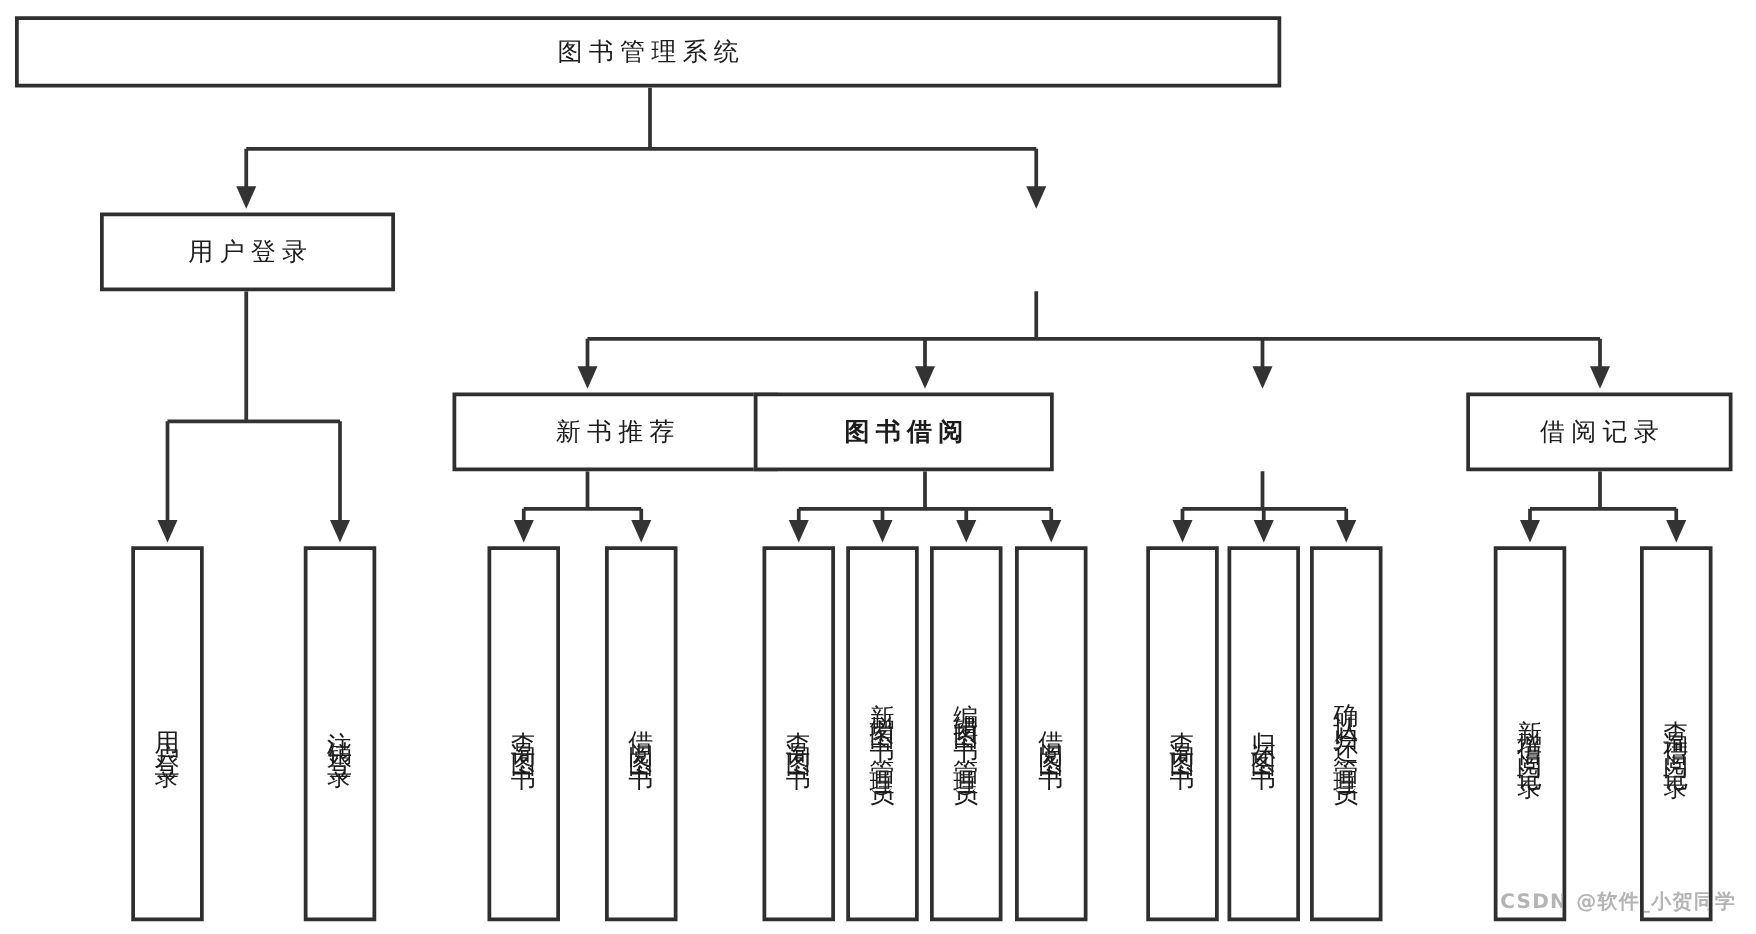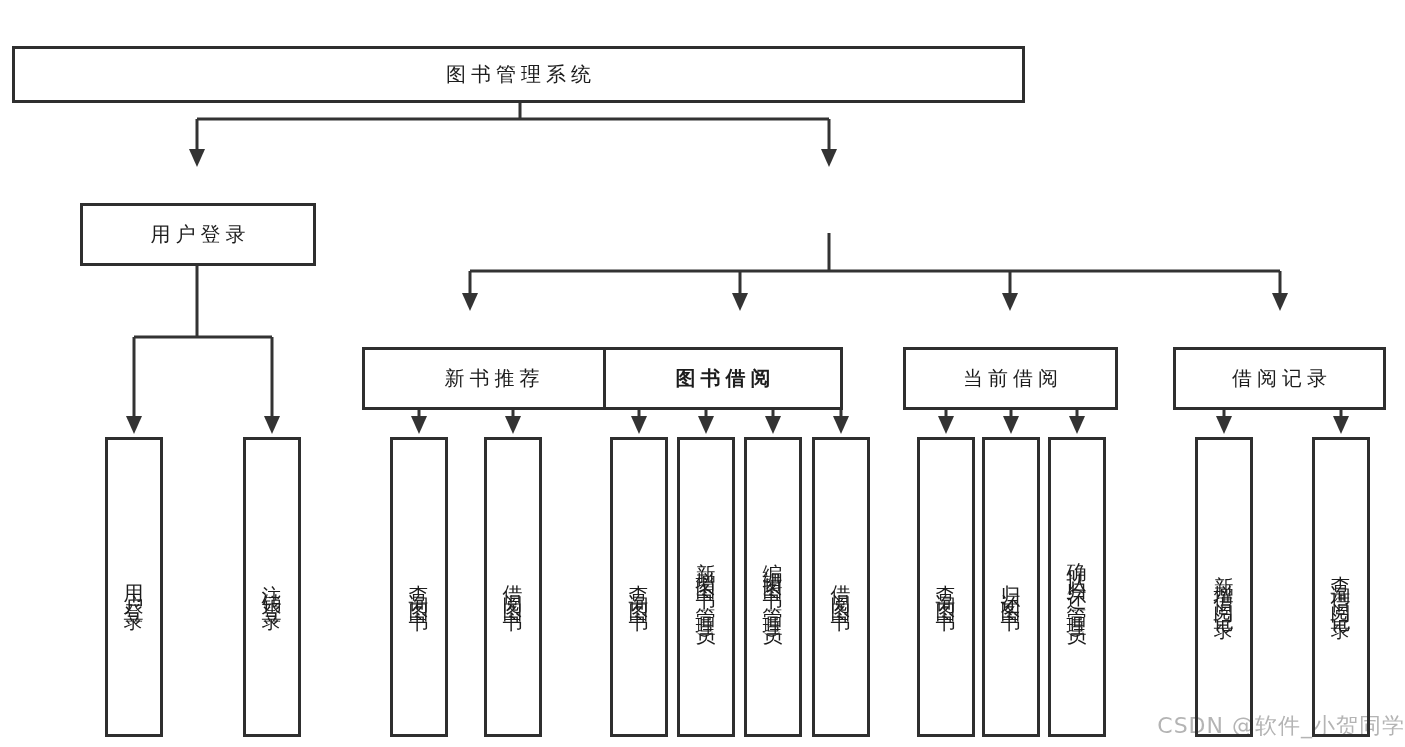--- a/index.html
+++ b/index.html
@@ -41,42 +41,42 @@
     display: flex;
     align-items: center;
     justify-content: center;
     font-size: 20px;
     color: var(--text);
   }
   .hnode {
     letter-spacing: 5px;
     padding-left: 5px; 
     white-space: nowrap;
-    margin-top: 33px;
   }
   .vnode {
     top: 437px;
     width: 58px;
     height: 300px;
     writing-mode: vertical-rl;
     text-orientation: mixed;
     letter-spacing: 9px;
     line-height: 1;
     white-space: nowrap;
   }
   .watermark {
     position: absolute;
-    right: 0;
+    right: 16px;
     top: 711px;
-    font-size: 22px;
+    font-size: 16px;
     letter-spacing: 1px;
     color: var(--watermark);
     mix-blend-mode: darken;
     z-index: 5;
     white-space: nowrap;
+    font-weight: bold;
   }
 </style>
 </head>
 <body>
 
 <div class="canvas">
 
   <svg class="connectors" viewBox="0 0 1405 747" xmlns="http://www.w3.org/2000/svg">
 
     <path d="M520,70 V119 M197,119 H829"></path>
@@ -132,21 +132,20 @@
     <line x1="1341" y1="407" x2="1341" y2="419"></line>
       <polygon points="1333,416 1349,416 1341,434"></polygon>
   </svg>
 
   <div class="node hnode" style="left:12px; top:13px; width:1013px; height:57px;">图书管理系统</div>
 
   <div class="node hnode" style="left:80px; top:170px; width:236px; height:63px;">用户登录</div>
 
   <div class="node hnode" style="left:362px; top:314px; width:260px; height:63px;">新书推荐</div>
   <div class="node hnode" style="left:603px; top:314px; width:240px; height:63px;font-weight:bold;">图书借阅</div>
-  <div class="node hnode" style="left:903px; top:314px; width:215px; height:63px;">当前借阅</div>
   <div class="node hnode" style="left:1173px; top:314px; width:213px; height:63px;">借阅记录</div>
 
   <div class="node vnode" style="left:105px;">用户登录</div>
   <div class="node vnode" style="left:243px;">注销登录</div>
 
   <div class="node vnode" style="left:390px;">查询图书</div>
   <div class="node vnode" style="left:484px;">借阅图书</div>
 
   <div class="node vnode" style="left:610px;">查询图书</div>
   <div class="node vnode" style="left:677px;">新增图书（管理员）</div>

